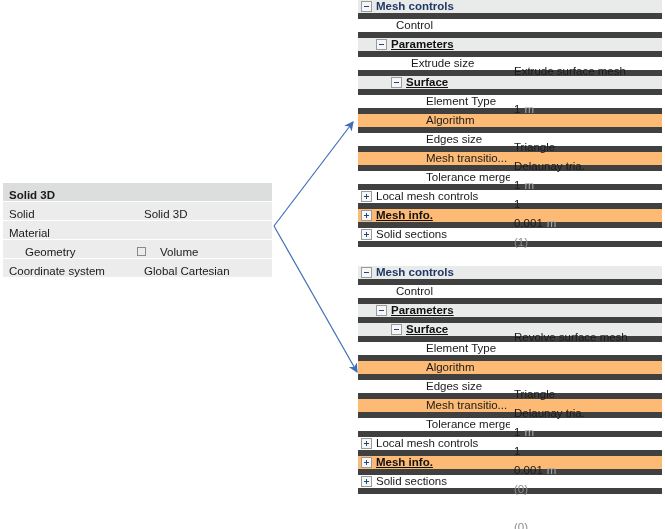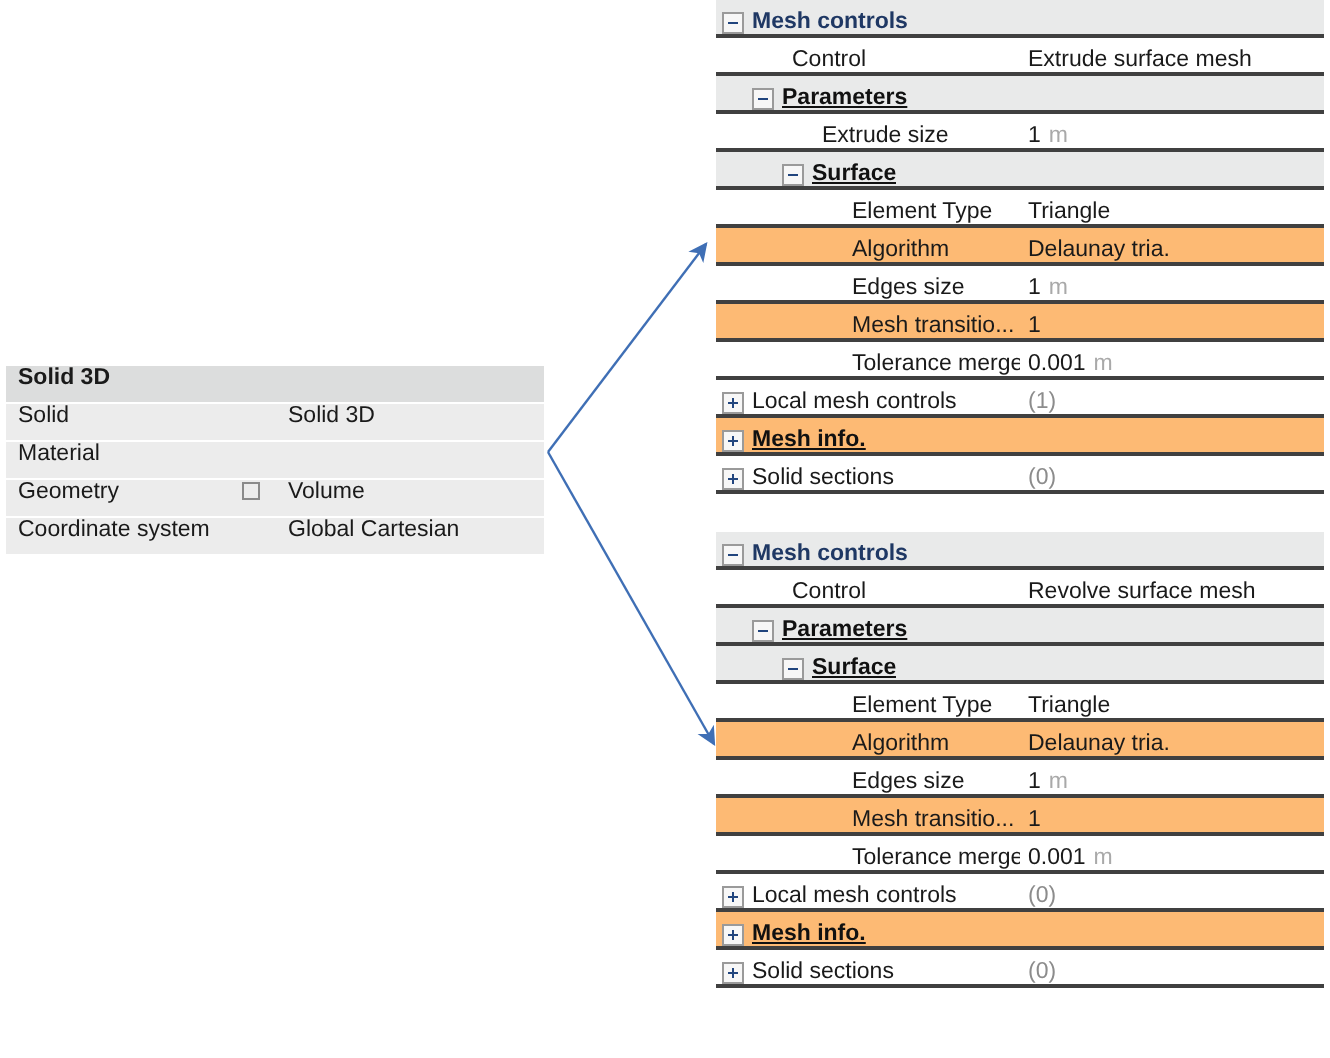--- a/index.html
+++ b/index.html
@@ -17,21 +17,21 @@
     overflow: hidden;
   }
 
   
   .panel {
     position: absolute;
     box-sizing: border-box;
   }
   .row {
     display: flex;
-    align-items: flex-start;
+    align-items: flex-end;
     height: 19px;
     box-sizing: border-box;
     border-bottom: 1px solid #ffffff;
     white-space: nowrap;
   }
 
   
   #solid-panel {
     left: 3px;
     top: 183px;
@@ -68,37 +68,38 @@
   }
   .geom-icon-cell {
     width: 137px;
     box-sizing: border-box;
     padding-left: 6px;
     display: flex;
     align-items: center;
     justify-content: space-between;
     padding-right: 6px;
     overflow: hidden;
+    margin-left: 16px;
   }
 
   
   .tree {
     left: 358px;
     width: 304px;
   }
   #tree-top    { top: 0px; }
   #tree-bottom { top: 266px; }
 
   .trow {
     display: flex;
-    align-items: flex-end;
+    align-items: flex-start;
     height: 19px;
     box-sizing: border-box;
     white-space: nowrap;
-    border-bottom: 2px solid #404040;
+    border-bottom: 6px solid #404040;
   }
   .trow.group  { background: #e9eaea; }
   .trow.leaf   { background: #ffffff; }
   .trow.altrow { background: #fdba74; }
 
   .exp {
     width: 11px;
     height: 11px;
     border: 1px solid #9a9a9a;
     background: #f7f7f7;

